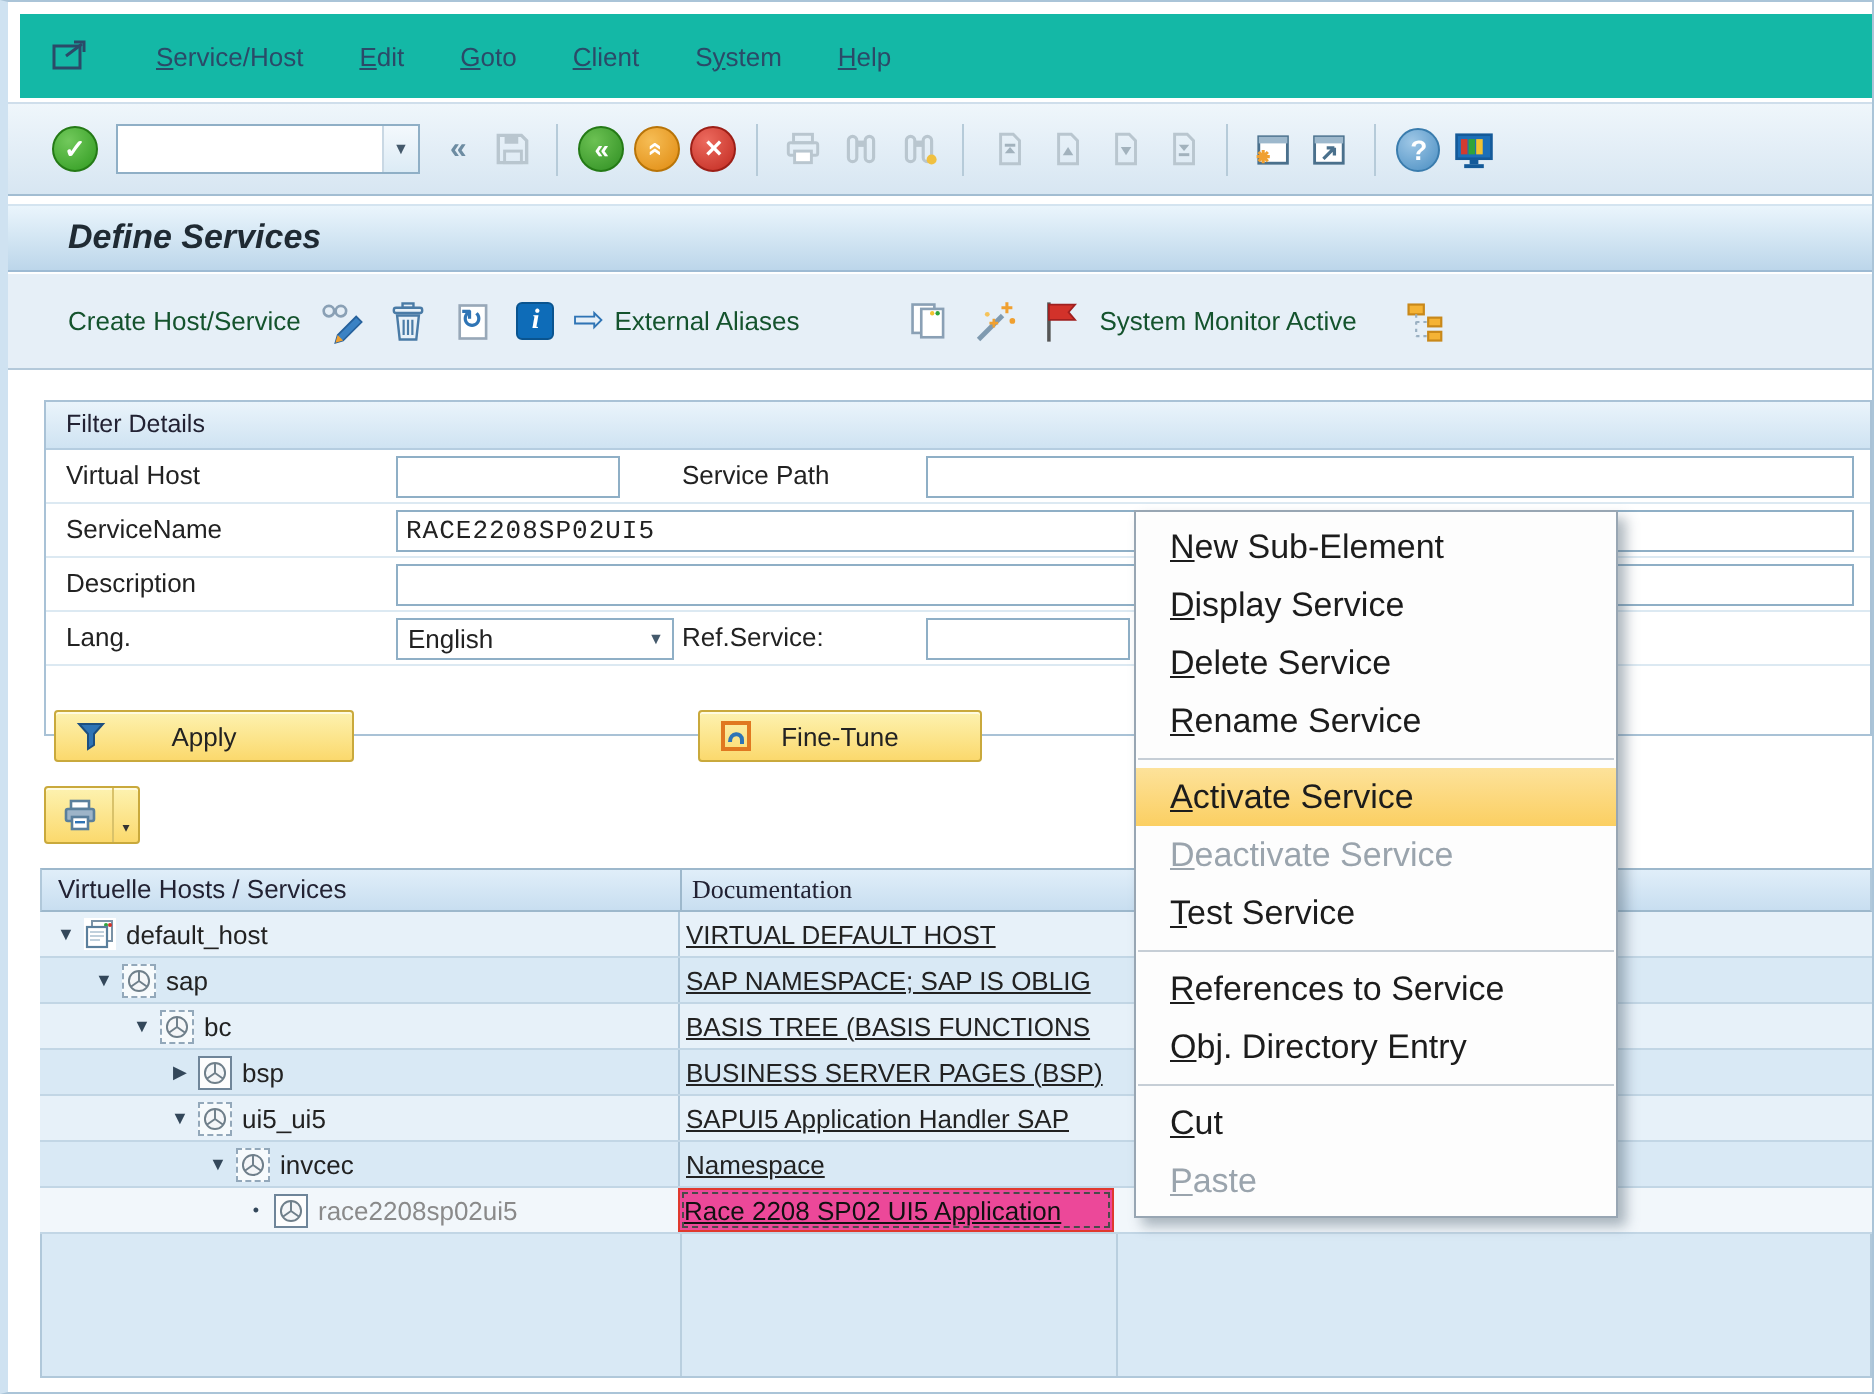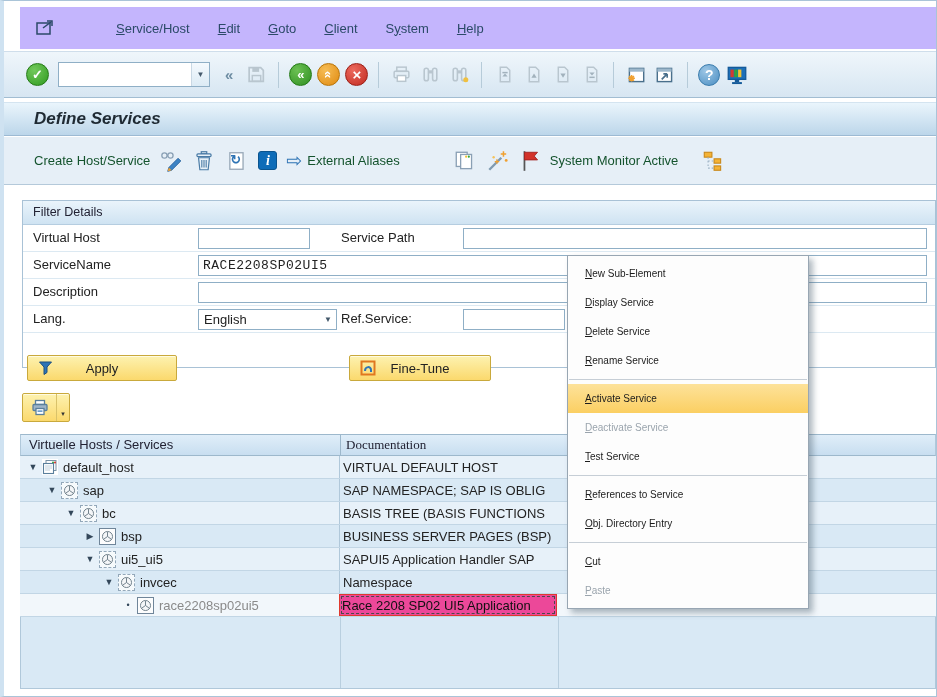--- a/index.html
+++ b/index.html
@@ -2,21 +2,21 @@
 <html><head>
 <meta charset="utf-8">
 <style>
   * { margin:0; padding:0; box-sizing:border-box; }
   html,body { background:#fff; }
   body { font-family:"Liberation Sans", sans-serif; font-size:13px; color:#222; }
   #screen { position:relative; width:937px; height:697px; background:#fff; overflow:hidden;
             border:1px solid #aac4d8; border-left:4px solid #cfe2f1; }
 
   
-  .menubar { position:absolute; left:16px; top:6px; right:0; height:42px; display:flex; align-items:center; padding-left:14px; background:#c4b5fd;gap:28px; }
+  .menubar { position:absolute; left:6px; top:6px; right:0; height:42px; display:flex; align-items:center; padding-left:14px; background:#14b8a6; }
   .sap-screen-icon { width:24px; height:22px; margin-right:16px; display:inline-flex; }
   .menu-items { display:flex; align-items:center; }
   .menu-item { padding:4px 14px; color:#2b4a68; cursor:default; white-space:nowrap; }
   .menu-item u { text-decoration:underline; }
 
   
   .toolbar { position:absolute; left:0; top:50px; right:0; height:47px;
              background:linear-gradient(#eff6fb,#d7e6f2); border-top:1px solid #cfdeeb; border-bottom:1px solid #a2bdd2;
              display:flex; align-items:center; padding-left:22px; gap:5px; }
   .tb-circle { width:23px; height:23px; border-radius:50%; color:#fff; font-weight:bold; font-size:13px;
@@ -79,34 +79,34 @@
                position:relative; line-height:20px; color:#223; }
   .tree-head .h1 { position:absolute; left:8px; top:0; }
   .tree-head .h2 { position:absolute; left:325px; top:0;font-family:Liberation Serif, serif; }
   .hdiv { position:absolute; left:319px; top:0; bottom:0; width:1px; background:#9db8cc; }
   .tree-row { height:23px; position:relative; border-bottom:1px solid #c2d6e5; display:flex; align-items:center; }
   .tree-row.even { background:#e7f1f9; }
   .tree-row.odd  { background:#d9e9f5; }
   .tree-row:last-child { background:#f2f7fb; }
   .tcell { height:100%; display:flex; align-items:center; overflow:hidden; white-space:nowrap; }
   .c1 { width:319px; flex:0 0 319px; }
-  .c2 { width:218px; flex:0 0 218px; border-left:1px solid #b0c8da; padding:0 3px; }
+  .c2 { width:218px; flex:0 0 218px; border-left:1px solid #b0c8da; padding:0 3px;text-decoration:underline; }
   .c2.selected { background:#ec4899; border:1px solid #e0392e; outline:1px dashed #4a4a4a; outline-offset:-3px; padding:0 2px; color:#111; }
   .expander { width:14px; display:inline-flex; justify-content:center; font-size:9px; color:#33475a; flex:0 0 14px; }
   .node-icon { display:inline-flex; align-items:center; justify-content:center; margin:0 5px 0 2px; background:#fff; }
   .node-icon.dashed { border:1px dashed #93a8ba; padding:1px; background:#f6fafc; }
   .node-icon.boxed  { border:1px solid #6f8599; padding:1px; background:#fdfdfd; }
   .node-name.inactive { color:#8a8a8a; }
   .tree-empty { position:relative; height:72px; background:#d9e9f5; border-left:1px solid #b0c8da; border-right:1px solid #b0c8da; border-bottom:1px solid #b0c8da; }
   .vline { position:absolute; top:0; bottom:0; width:1px; background:#b9cfdf; }
 
   
   .context-menu { position:absolute; left:563px; top:254px; width:242px; background:#fdfdfd; border:1px solid #98a6b3;
                   box-shadow:4px 4px 6px rgba(80,100,115,.45); padding:3px 0; z-index:50; }
-  .cm-item { height:29px; line-height:29px; padding-left:17px; font-size:10px; color:#1c1c1c; cursor:default; }
+  .cm-item { height:29px; line-height:29px; padding-left:17px; font-size:17px; color:#1c1c1c; cursor:default; }
   .cm-item u { text-decoration:underline; }
   .cm-item.hl { background:linear-gradient(#fde29a,#fbcf62); }
   .cm-item.dis { color:#9aa4ad; }
   .cm-sep { height:1px; background:#c6ced6; margin:4px 1px; }
 
   svg { display:block; }
 </style>
 </head>
 <body>
 

